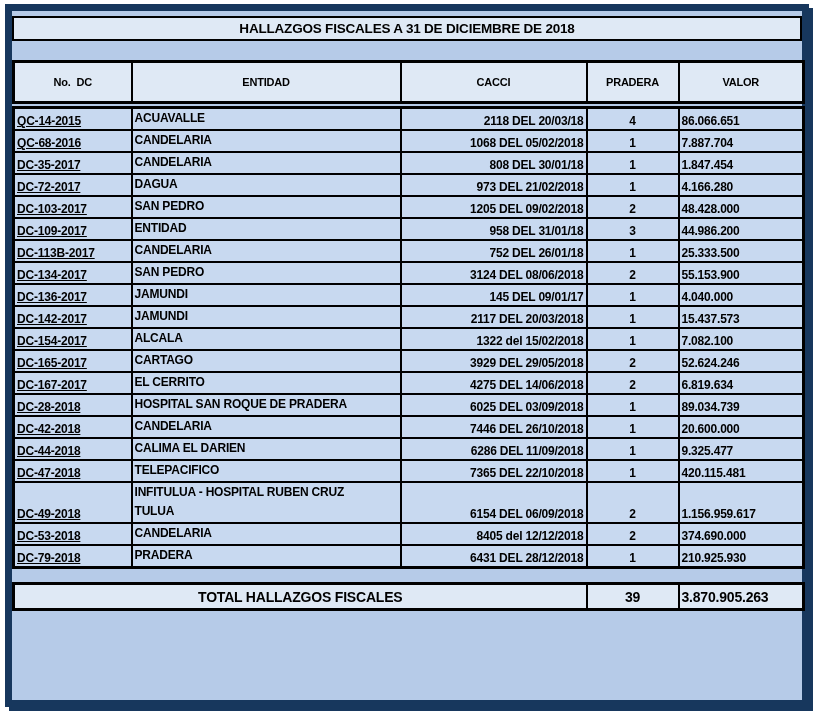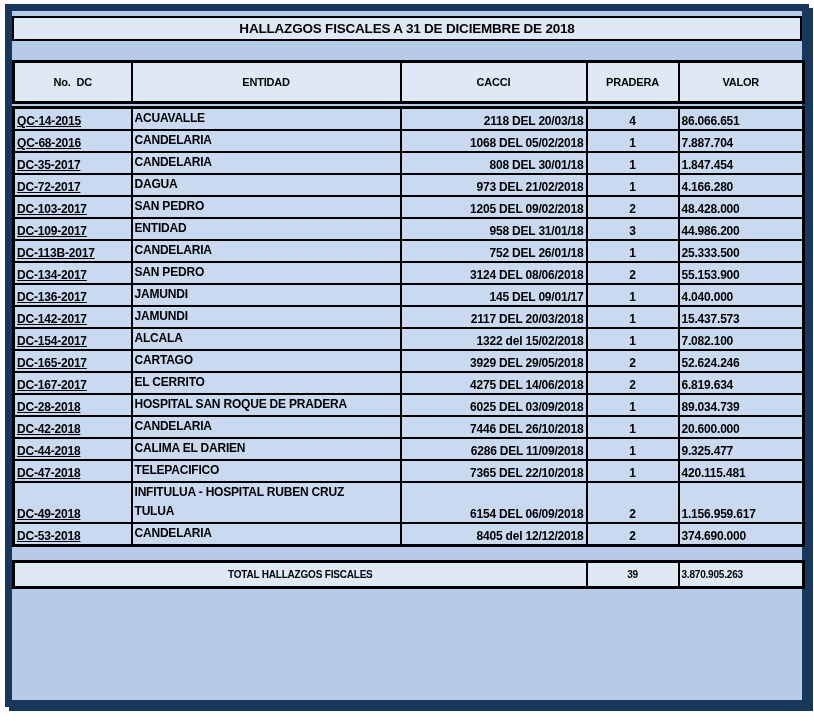--- a/index.html
+++ b/index.html
@@ -54,21 +54,21 @@
   .c1 { text-align: left;  padding-left: 3px; text-decoration: underline; }
   .c2 { text-align: left;  white-space: pre-line; line-height: 19px; }
   .c3 { text-align: right;  }
   .c4 { text-align: center; }
   .c5 { padding-right: 2px; }
   .total-table { margin-top: 13px; border: 3px solid #000000; }
   .total-table td {
     border: 2px solid #000000;
     background: #dfe9f5;
     height: 23px;
-    font-size: 10px;
+    font-size: 14px;
     vertical-align: middle;
     padding: 0 2px;
   }
   .total-label { text-align: center; }
 </style>
 </head>
 <body>
 
 <div class="frame">
 
@@ -229,20 +229,27 @@
           <td class="c4">2</td>
           <td class="c5">1.156.959.617</td>
         </tr>
         <tr>
           <td class="c1">DC-53-2018</td>
           <td class="c2">CANDELARIA</td>
           <td class="c3">8405 del 12/12/2018</td>
           <td class="c4">2</td>
           <td class="c5">374.690.000</td>
         </tr>
+        <tr>
+          <td class="c1">DC-79-2018</td>
+          <td class="c2">PRADERA</td>
+          <td class="c3">6431 DEL 28/12/2018</td>
+          <td class="c4">1</td>
+          <td class="c5">210.925.930</td>
+        </tr>
       </tbody>
   </table>
 
   <table class="total-table">
     <colgroup>
       <col style="width:573px">
         <col style="width:92px">
         <col style="width:125px">
     </colgroup>
     <tbody>

